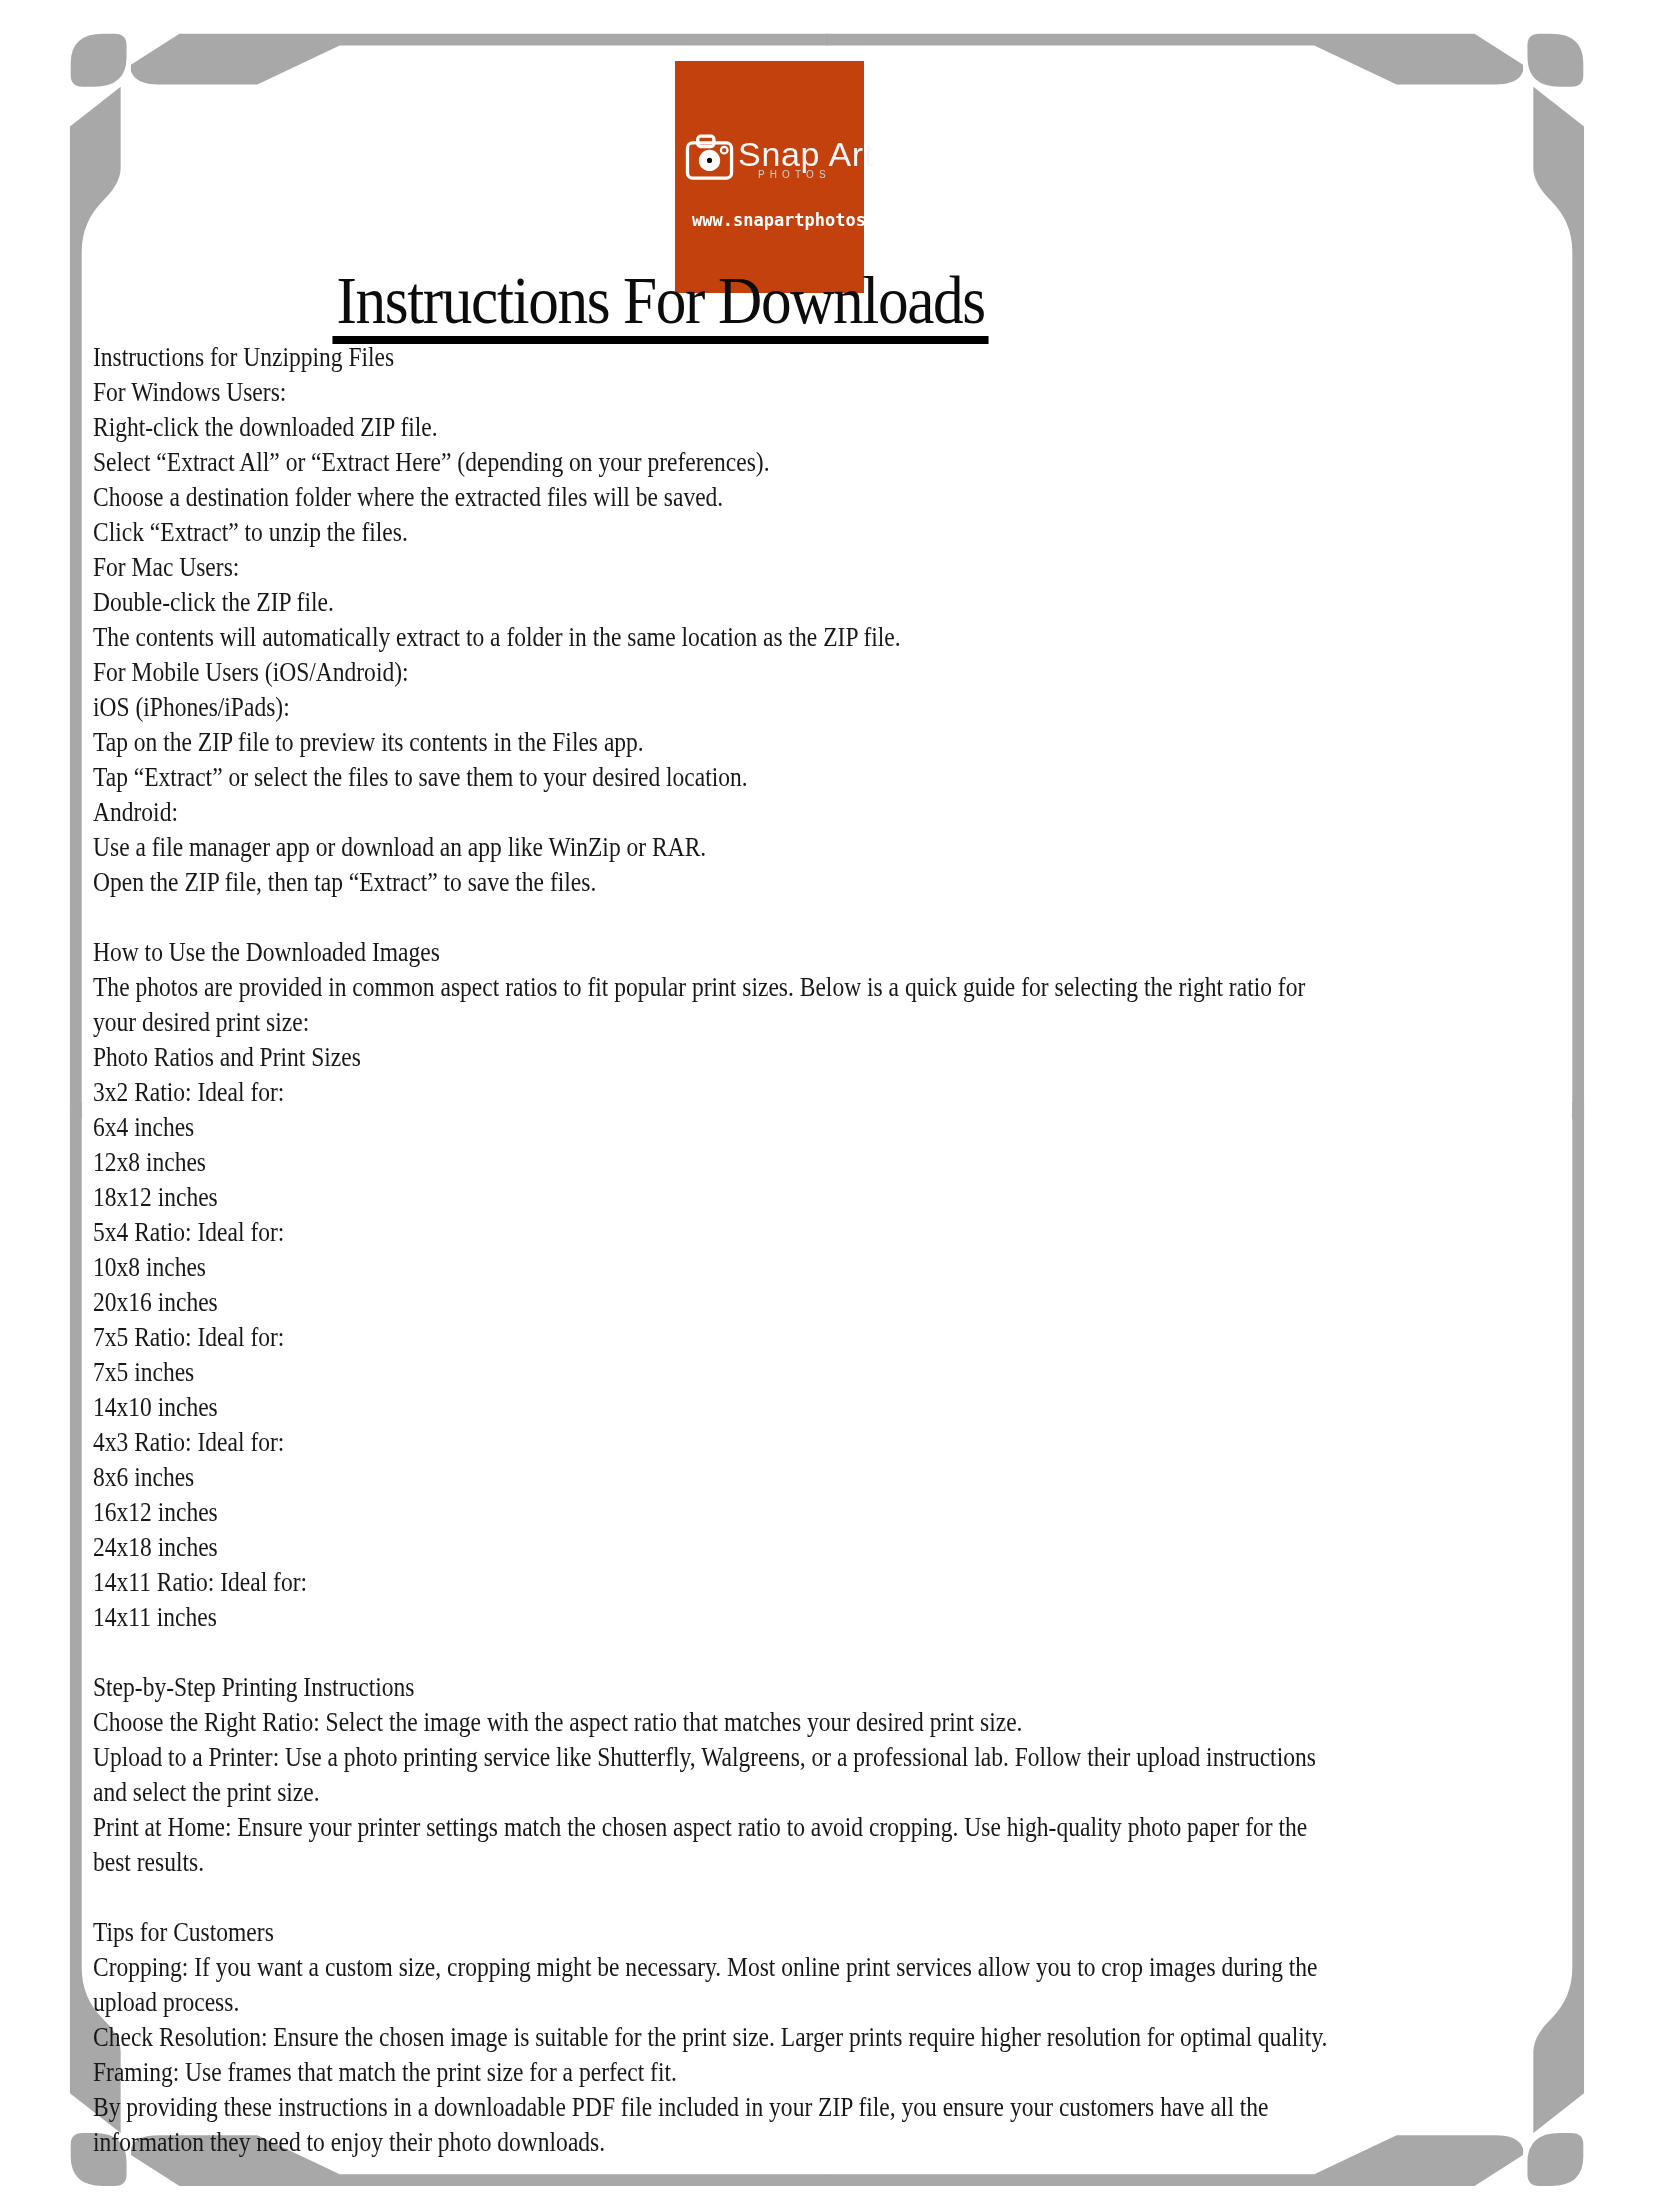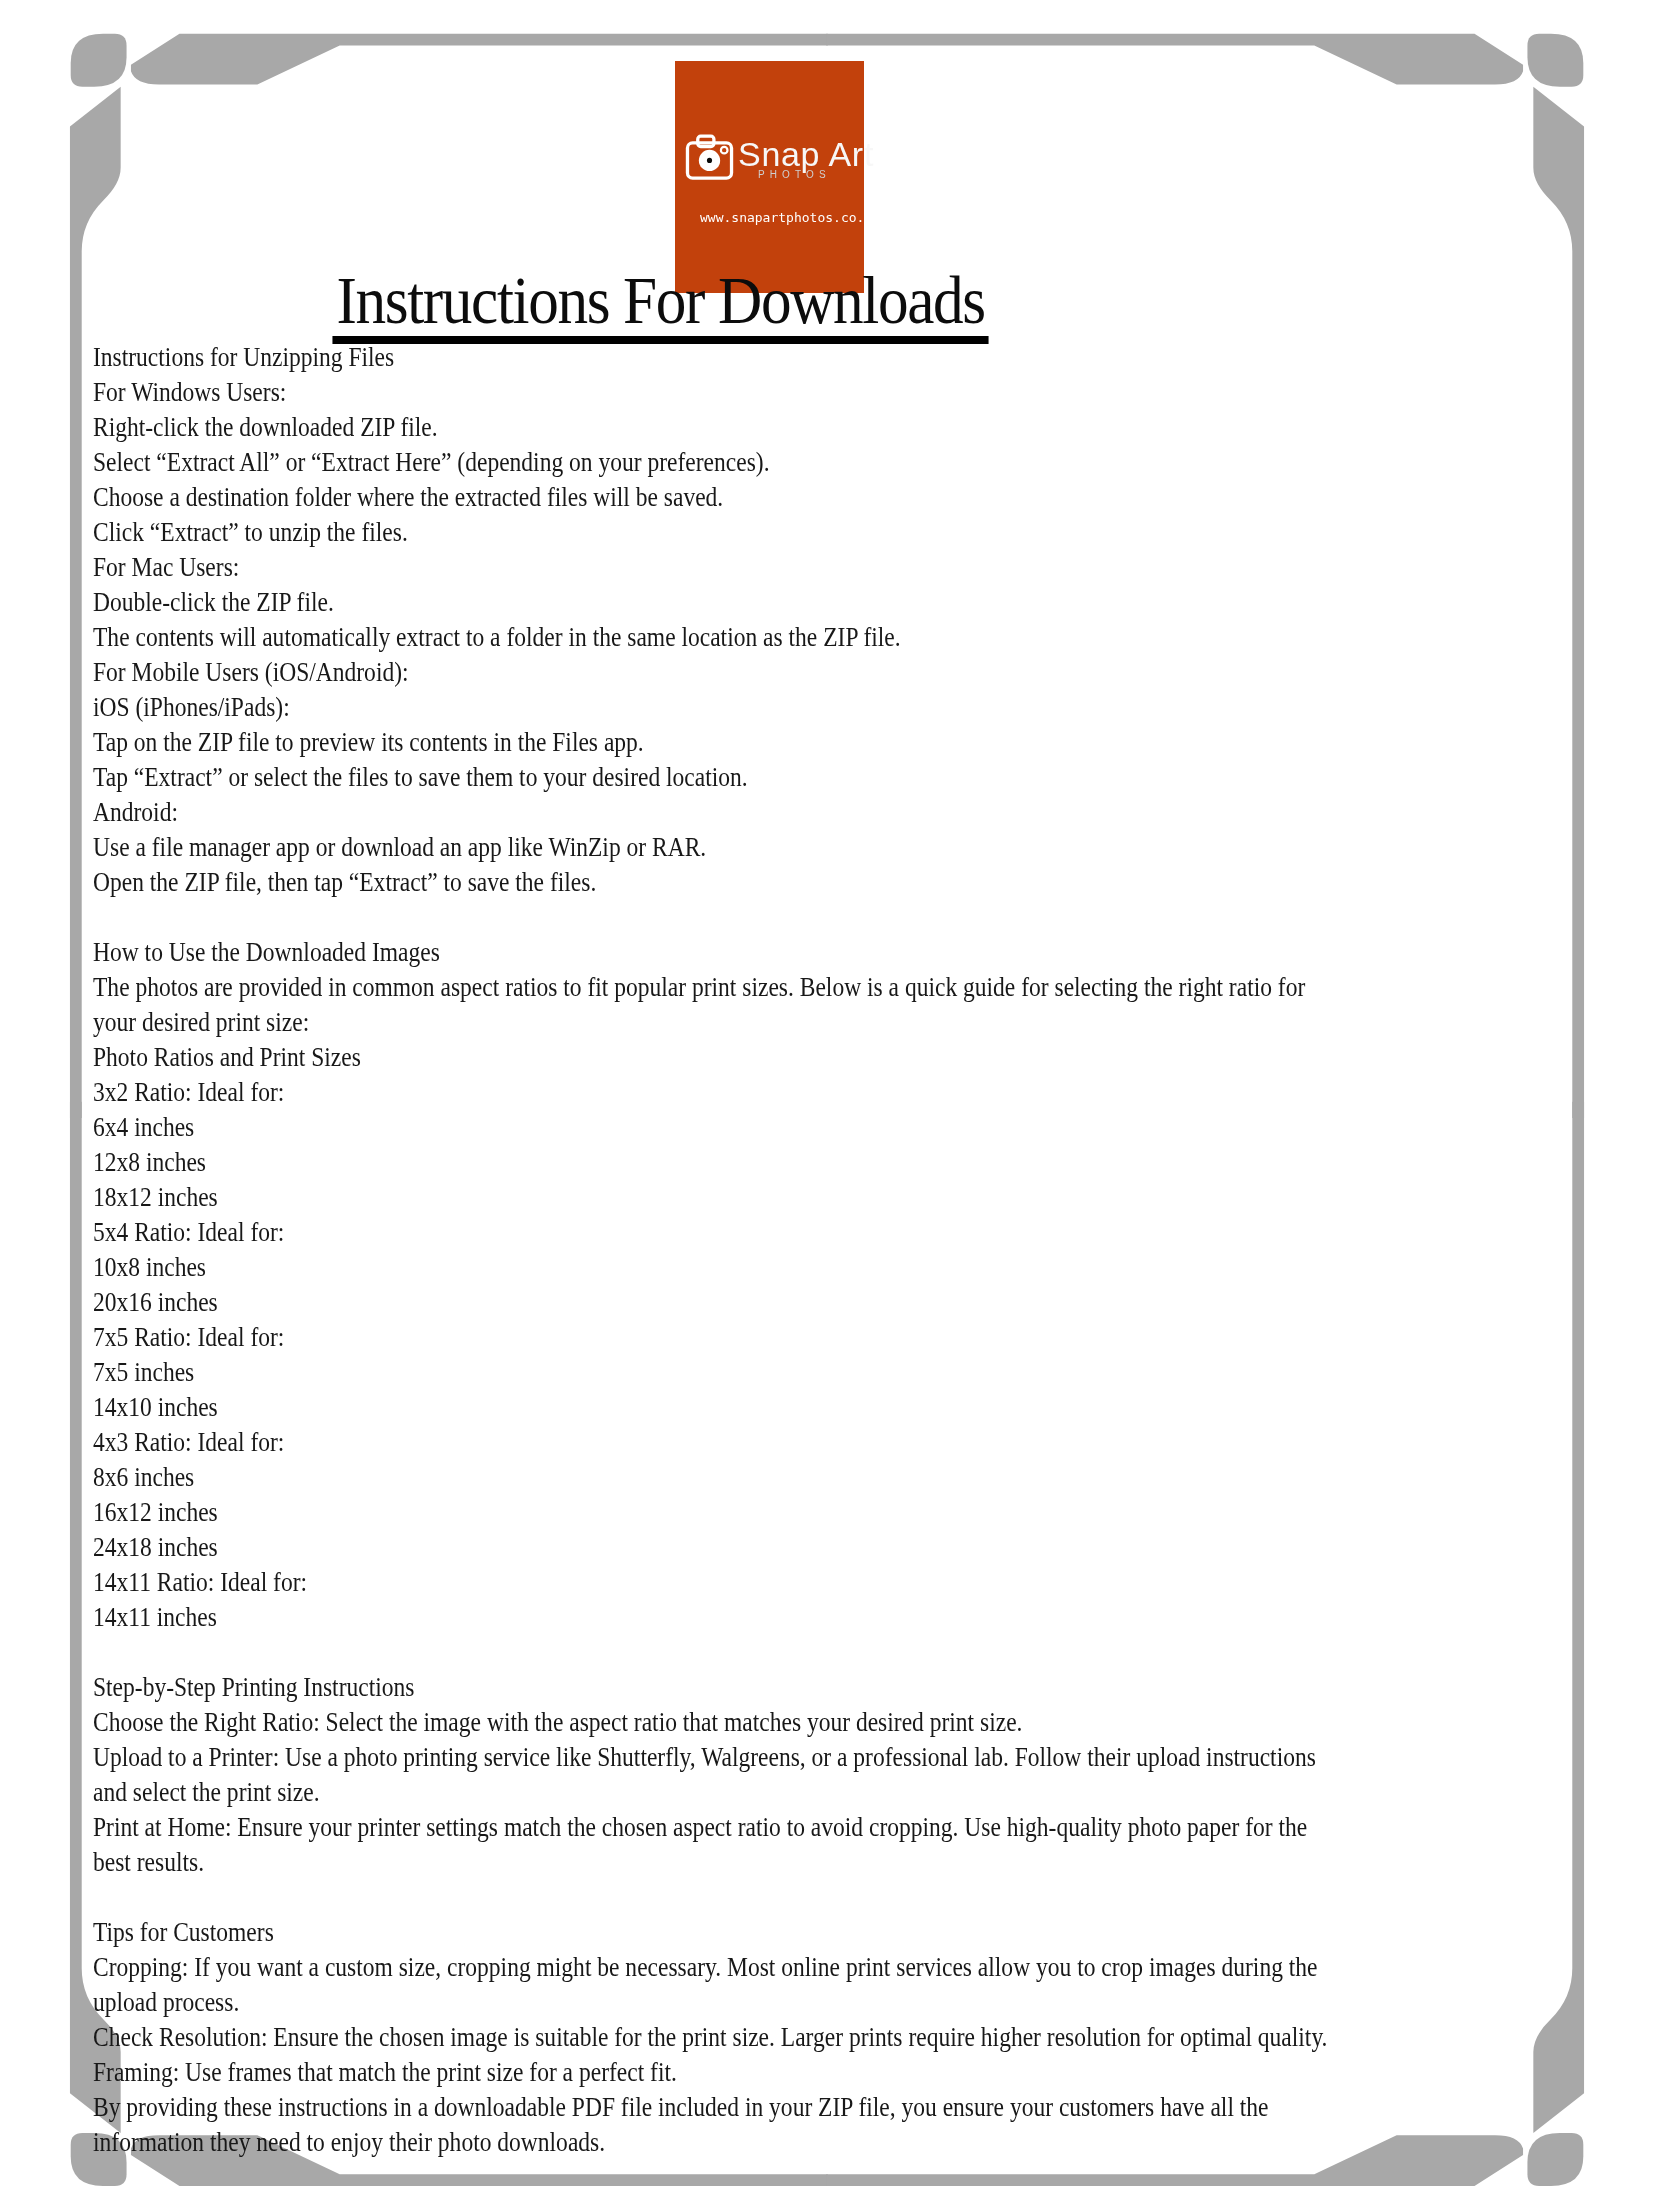--- a/index.html
+++ b/index.html
@@ -41,24 +41,24 @@
   }
   .logo .sub{
     position:absolute; left:83px; top:108px;
     font-family:"Liberation Sans", sans-serif;
     font-size:10px;
     letter-spacing:5.1px;
     color:#cfcfcf;
     white-space:nowrap;
   }
   .logo .url{
-    position:absolute; left:25px; top:149px;
+    position:absolute; left:17px; top:149px;
     font-family:"DejaVu Sans Mono", monospace;
-    font-size:13px;
-    font-weight:normal;
+    font-size:17px;
+    font-weight:bold;
     color:#ffffff;
     white-space:nowrap;
   }
   
   .title-wrap{
     position:absolute;
     left:0; top:269px;
     width:1322px;
     text-align:center;
     z-index:4;

